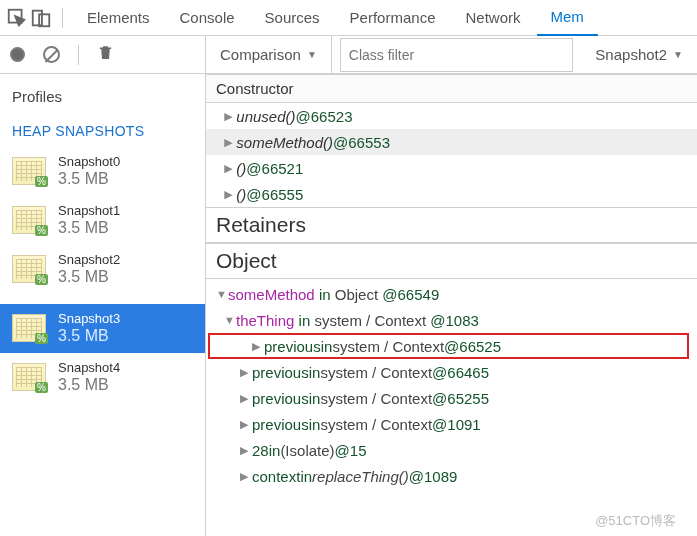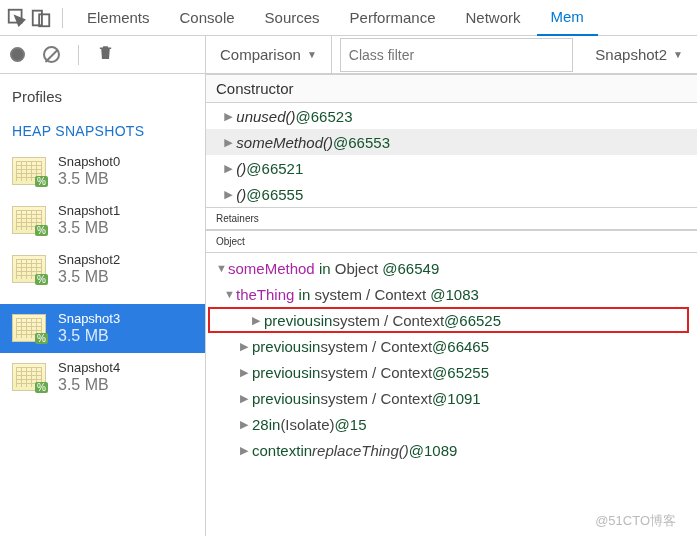--- a/index.html
+++ b/index.html
@@ -37,21 +37,21 @@
 .section-hdr { border-top: 1px solid #d0d0d0; border-bottom: 1px solid #d0d0d0; padding: 5px 10px; font-size: 15px; background: #fafafa; color: #333; }
 .tree { font-family: Consolas, monospace; font-size: 15px; }
 .row { display: flex; align-items: center; height: 26px; padding-left: 10px; white-space: nowrap; }
 .row.selected { background: #eee; }
 .row.boxed { border: 2px solid #d22; margin: 0 8px 0 2px; padding-left: 8px; }
 .arrow { width: 12px; display: inline-block; color: #888; font-size: 11px; }
 .italic { font-style: italic; }
 .purple { color: #a626a4; }
 .gray { color: #14532d; }
 .kw { color: #444; }
-.hdr2 { border-bottom: 1px solid #d0d0d0; padding: 5px 10px; font-size: 10px; background: #fff; }
+.hdr2 { border-bottom: 1px solid #d0d0d0; padding: 5px 10px; font-size: 21px; background: #fff; }
 .constructors { max-height: 120px; overflow: hidden; border-bottom: 1px solid #d0d0d0; }
 .retainers-tree { padding: 2px 0; }
 .indent1 { padding-left: 18px; }
 .indent2 { padding-left: 34px; }
 .watermark { position: absolute; right: 21px; bottom: 6px; font-size: 13px; color: #bbb; }
 .tri { font-size: 10px; color: #777; }
 </style>
 </head>
 <body>
 

